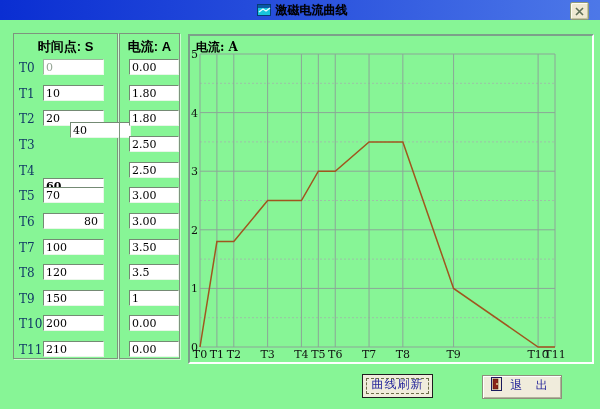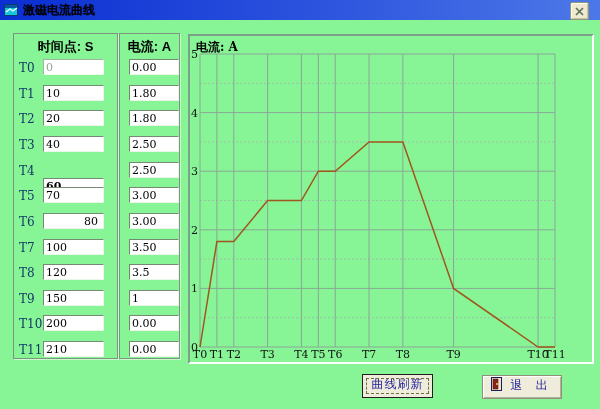--- a/index.html
+++ b/index.html
@@ -3,21 +3,21 @@
 <meta charset="utf-8">
 <style>
   html,body{margin:0;padding:0;}
   body{width:600px;height:409px;position:relative;overflow:hidden;
        font-family:"Liberation Sans",sans-serif;}
   .window{position:absolute;inset:0;background:#87f596;}
 
   
   .titlebar{position:absolute;left:0;top:0;width:600px;height:20px;
     background:linear-gradient(90deg,#0a2ed2 0%,#2d55de 55%,#4d78e8 100%);
-    display:flex;align-items:center;}
+    display:flex;align-items:center;justify-content:center;}
   .app-icon{width:14px;height:12px;margin:0 5px 0 4px;flex:0 0 auto;}
   .title-text{color:#000;font-weight:bold;font-size:12px;line-height:20px;
     text-shadow:0 0 1px rgba(0,0,40,.4);white-space:nowrap;}
   .close-btn{position:absolute;right:11px;top:2px;width:17px;height:16px;
     background:#efe9d2;border:1px solid #8f9a78;border-radius:2px;
     box-shadow:inset 1px 1px 0 #fffdf2, inset -1px -1px 0 #c6c4a4;
     display:flex;align-items:center;justify-content:center;cursor:default;}
 
   
   .frame{position:absolute;border:1px solid #7e947e;
@@ -81,21 +81,21 @@
 
   <div class="frame frame-time">
     <div class="frame-header">时间点: S</div>
   <div class="t-label" style="top: 27px;">T0</div>
       <input type="text" class="tbox time disabled" value="0" style="top: 25px;">
       <div class="t-label" style="top: 53px;">T1</div>
       <input type="text" class="tbox time" value="10" style="top: 51px;">
       <div class="t-label" style="top: 78px;">T2</div>
       <input type="text" class="tbox time" value="20" style="top: 76px;">
       <div class="t-label" style="top: 104px;">T3</div>
-      <input type="text" class="tbox time" value="40" style="top: 102px;">
+      <input type="text" class="tbox time" value="40" style="top: 88px; margin-left: 27px;">
       <div class="t-label" style="top: 130px;">T4</div>
       <input type="text" class="tbox time" value="60" style="top: 144px; font-weight: bold;">
       <div class="t-label" style="top: 155px;">T5</div>
       <input type="text" class="tbox time" value="70" style="top: 153px;">
       <div class="t-label" style="top: 181px;">T6</div>
       <input type="text" class="tbox time" value="80" style="top: 179px; padding-left: 40px;">
       <div class="t-label" style="top: 207px;">T7</div>
       <input type="text" class="tbox time" value="100" style="top: 205px;">
       <div class="t-label" style="top: 232px;">T8</div>
       <input type="text" class="tbox time" value="120" style="top: 230px;">

